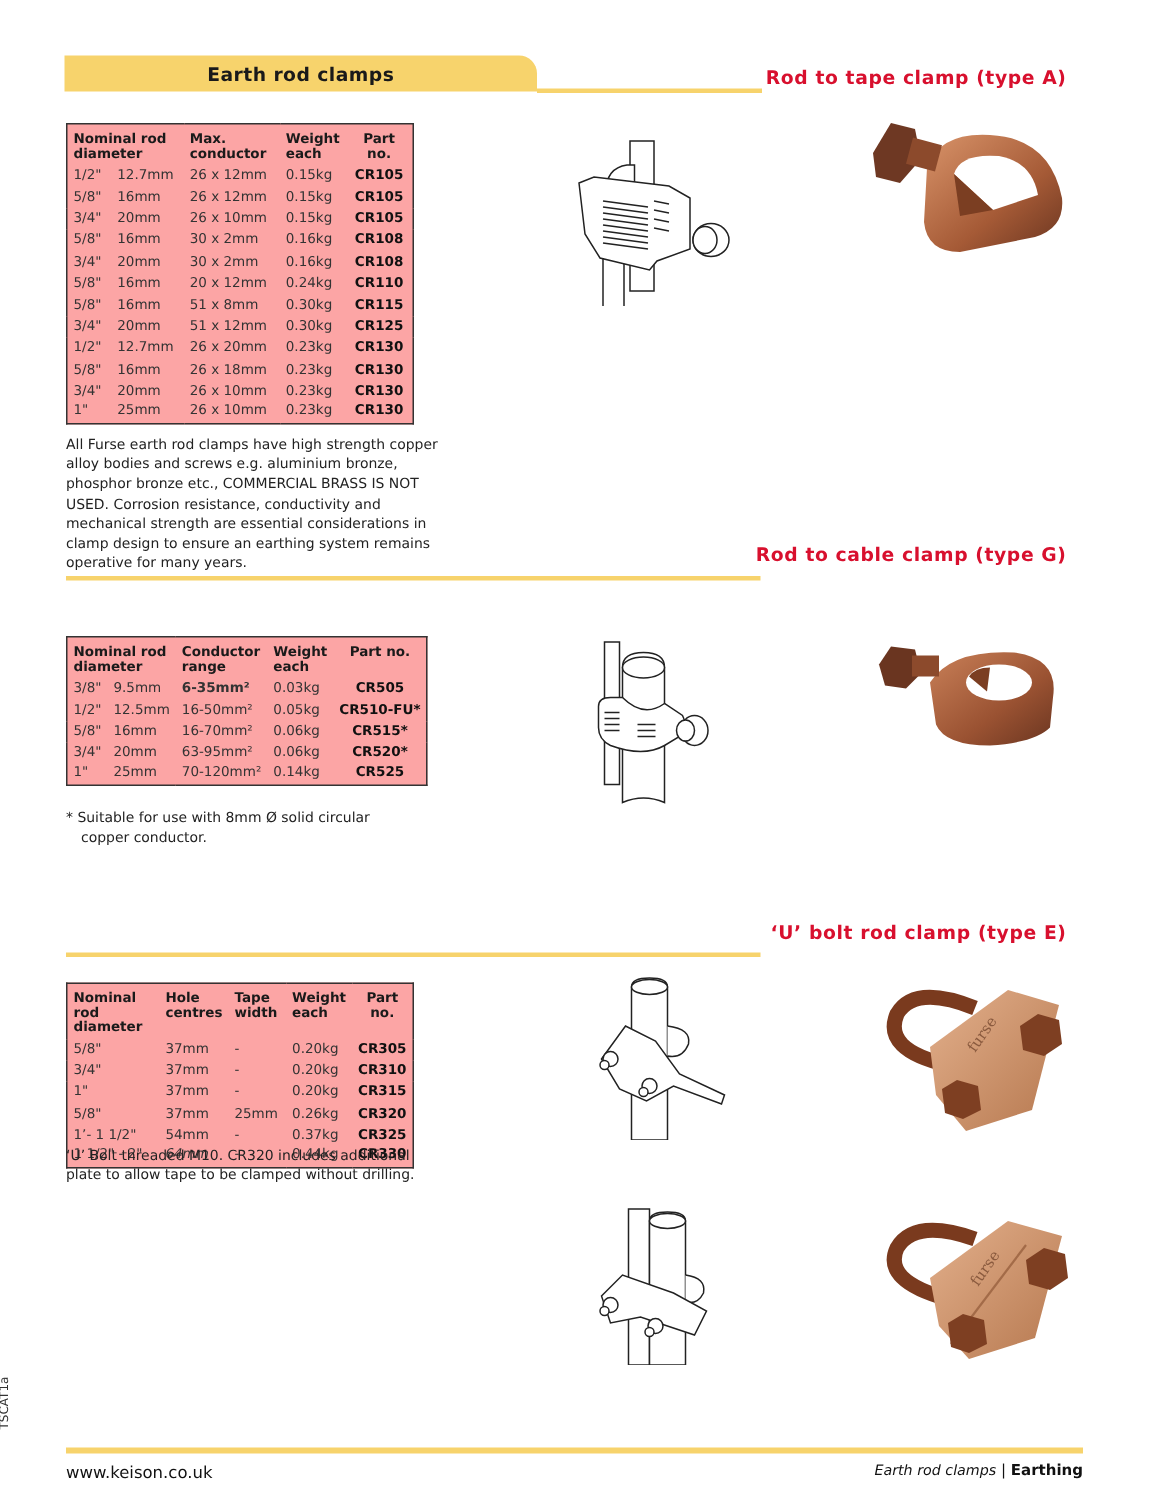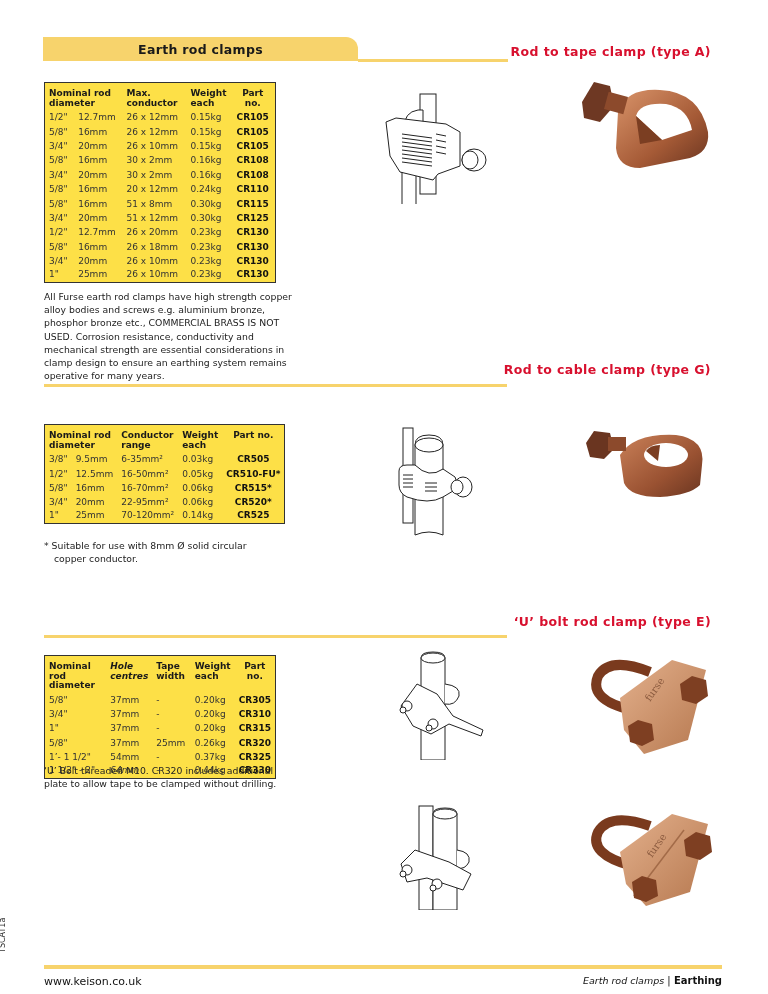--- a/index.html
+++ b/index.html
@@ -14,21 +14,21 @@
   }
   .tab-line { position:absolute; left:358px; top:59px; width:150px; height:3px; background:#f7d36c; }
 
   .section-title {
     position:absolute; right:57px; font-family:"DejaVu Sans", sans-serif; font-weight:bold;
     font-size:12.5px; color:#d8102e; letter-spacing:0.4px; text-align:right;
   }
   .yline { position:absolute; height:3px; background:#f7d36c; }
 
   table.spec {
-    position:absolute; border:1.5px solid #333; background:#fde047; border-collapse:collapse;
+    position:absolute; border:1.5px solid #333; background:#fca5a5; border-collapse:collapse;
     font-family:"DejaVu Sans", sans-serif; font-size:9px; color:#333;
   }
   table.spec th {
     text-align:left; font-weight:bold; font-size:9px; color:#1a1a1a; line-height:9.5px;
     padding:6px 4px 2px 4px; vertical-align:top;
   }
   table.spec td { padding:0 4px; height:14.4px; white-space:nowrap; }
   table.spec td.pn, table.spec th.pn { text-align:center; }
   table.spec td.pn { font-weight:bold; color:#111; }
   table.spec tr:last-child td { padding-bottom:3px; }
@@ -202,42 +202,42 @@
       <th colspan="2" style="width:80px;">Nominal rod diameter</th>
       <th style="width:64px;">Conductor range</th>
       <th style="width:42px;">Weight each</th>
       <th class="pn">Part no.</th>
     </tr>
   </thead>
   <tbody id="tbody-g">
       <tr>
         <td style="width: 28px;">3/8"</td>
         <td style="width: 44px;">9.5mm</td>
-        <td style="width: 64px;">6-35mm²</td>
+        <td style="width: 64px; font-weight: bold;">6-35mm²</td>
         <td style="width: 42px;">0.03kg</td>
         <td class="pn">CR505</td>
       </tr>
       <tr>
         <td style="width: 28px;">1/2"</td>
         <td style="width: 44px; margin-top: 20px;">12.5mm</td>
         <td style="width: 64px;">16-50mm²</td>
         <td style="width: 42px;">0.05kg</td>
         <td class="pn">CR510-FU*</td>
       </tr>
       <tr>
         <td style="width: 28px;">5/8"</td>
         <td style="width: 44px;">16mm</td>
         <td style="width: 64px;">16-70mm²</td>
         <td style="width: 42px;">0.06kg</td>
         <td class="pn">CR515*</td>
       </tr>
       <tr>
         <td style="width: 28px;">3/4"</td>
         <td style="width: 44px;">20mm</td>
-        <td style="width: 64px;">22-95mm²</td>
+        <td style="width: 64px;">63-95mm²</td>
         <td style="width: 42px;">0.06kg</td>
         <td class="pn">CR520*</td>
       </tr>
       <tr>
         <td style="width: 28px;">1"</td>
         <td style="width: 44px;">25mm</td>
         <td style="width: 64px;">70-120mm²</td>
         <td style="width: 42px;">0.14kg</td>
         <td class="pn">CR525</td>
       </tr>
@@ -280,21 +280,21 @@
   <rect x="28" y="12" width="18" height="14" fill="#8c4a2c"></rect>
 </svg>
 
 <div class="yline" style="left:44px; top:635px; width:463px;"></div>
 <div class="section-title" style="top:614px;">‘U’ bolt rod clamp (type E)</div>
 
 <table class="spec" style="left:44px; top:655px; width:232px;">
   <thead>
     <tr>
       <th style="width:80px;">Nominal rod diameter</th>
-      <th style="width:46px;font-style:italic;">Hole centres</th>
+      <th style="width:46px;">Hole centres</th>
       <th style="width:42px;">Tape width</th>
       <th style="width:34px;">Weight each</th>
       <th class="pn">Part no.</th>
     </tr>
   </thead>
   <tbody id="tbody-e">
       <tr>
         <td style="width: 80px;">5/8"</td>
         <td style="width: 46px;">37mm</td>
         <td style="width: 42px;">-</td>

